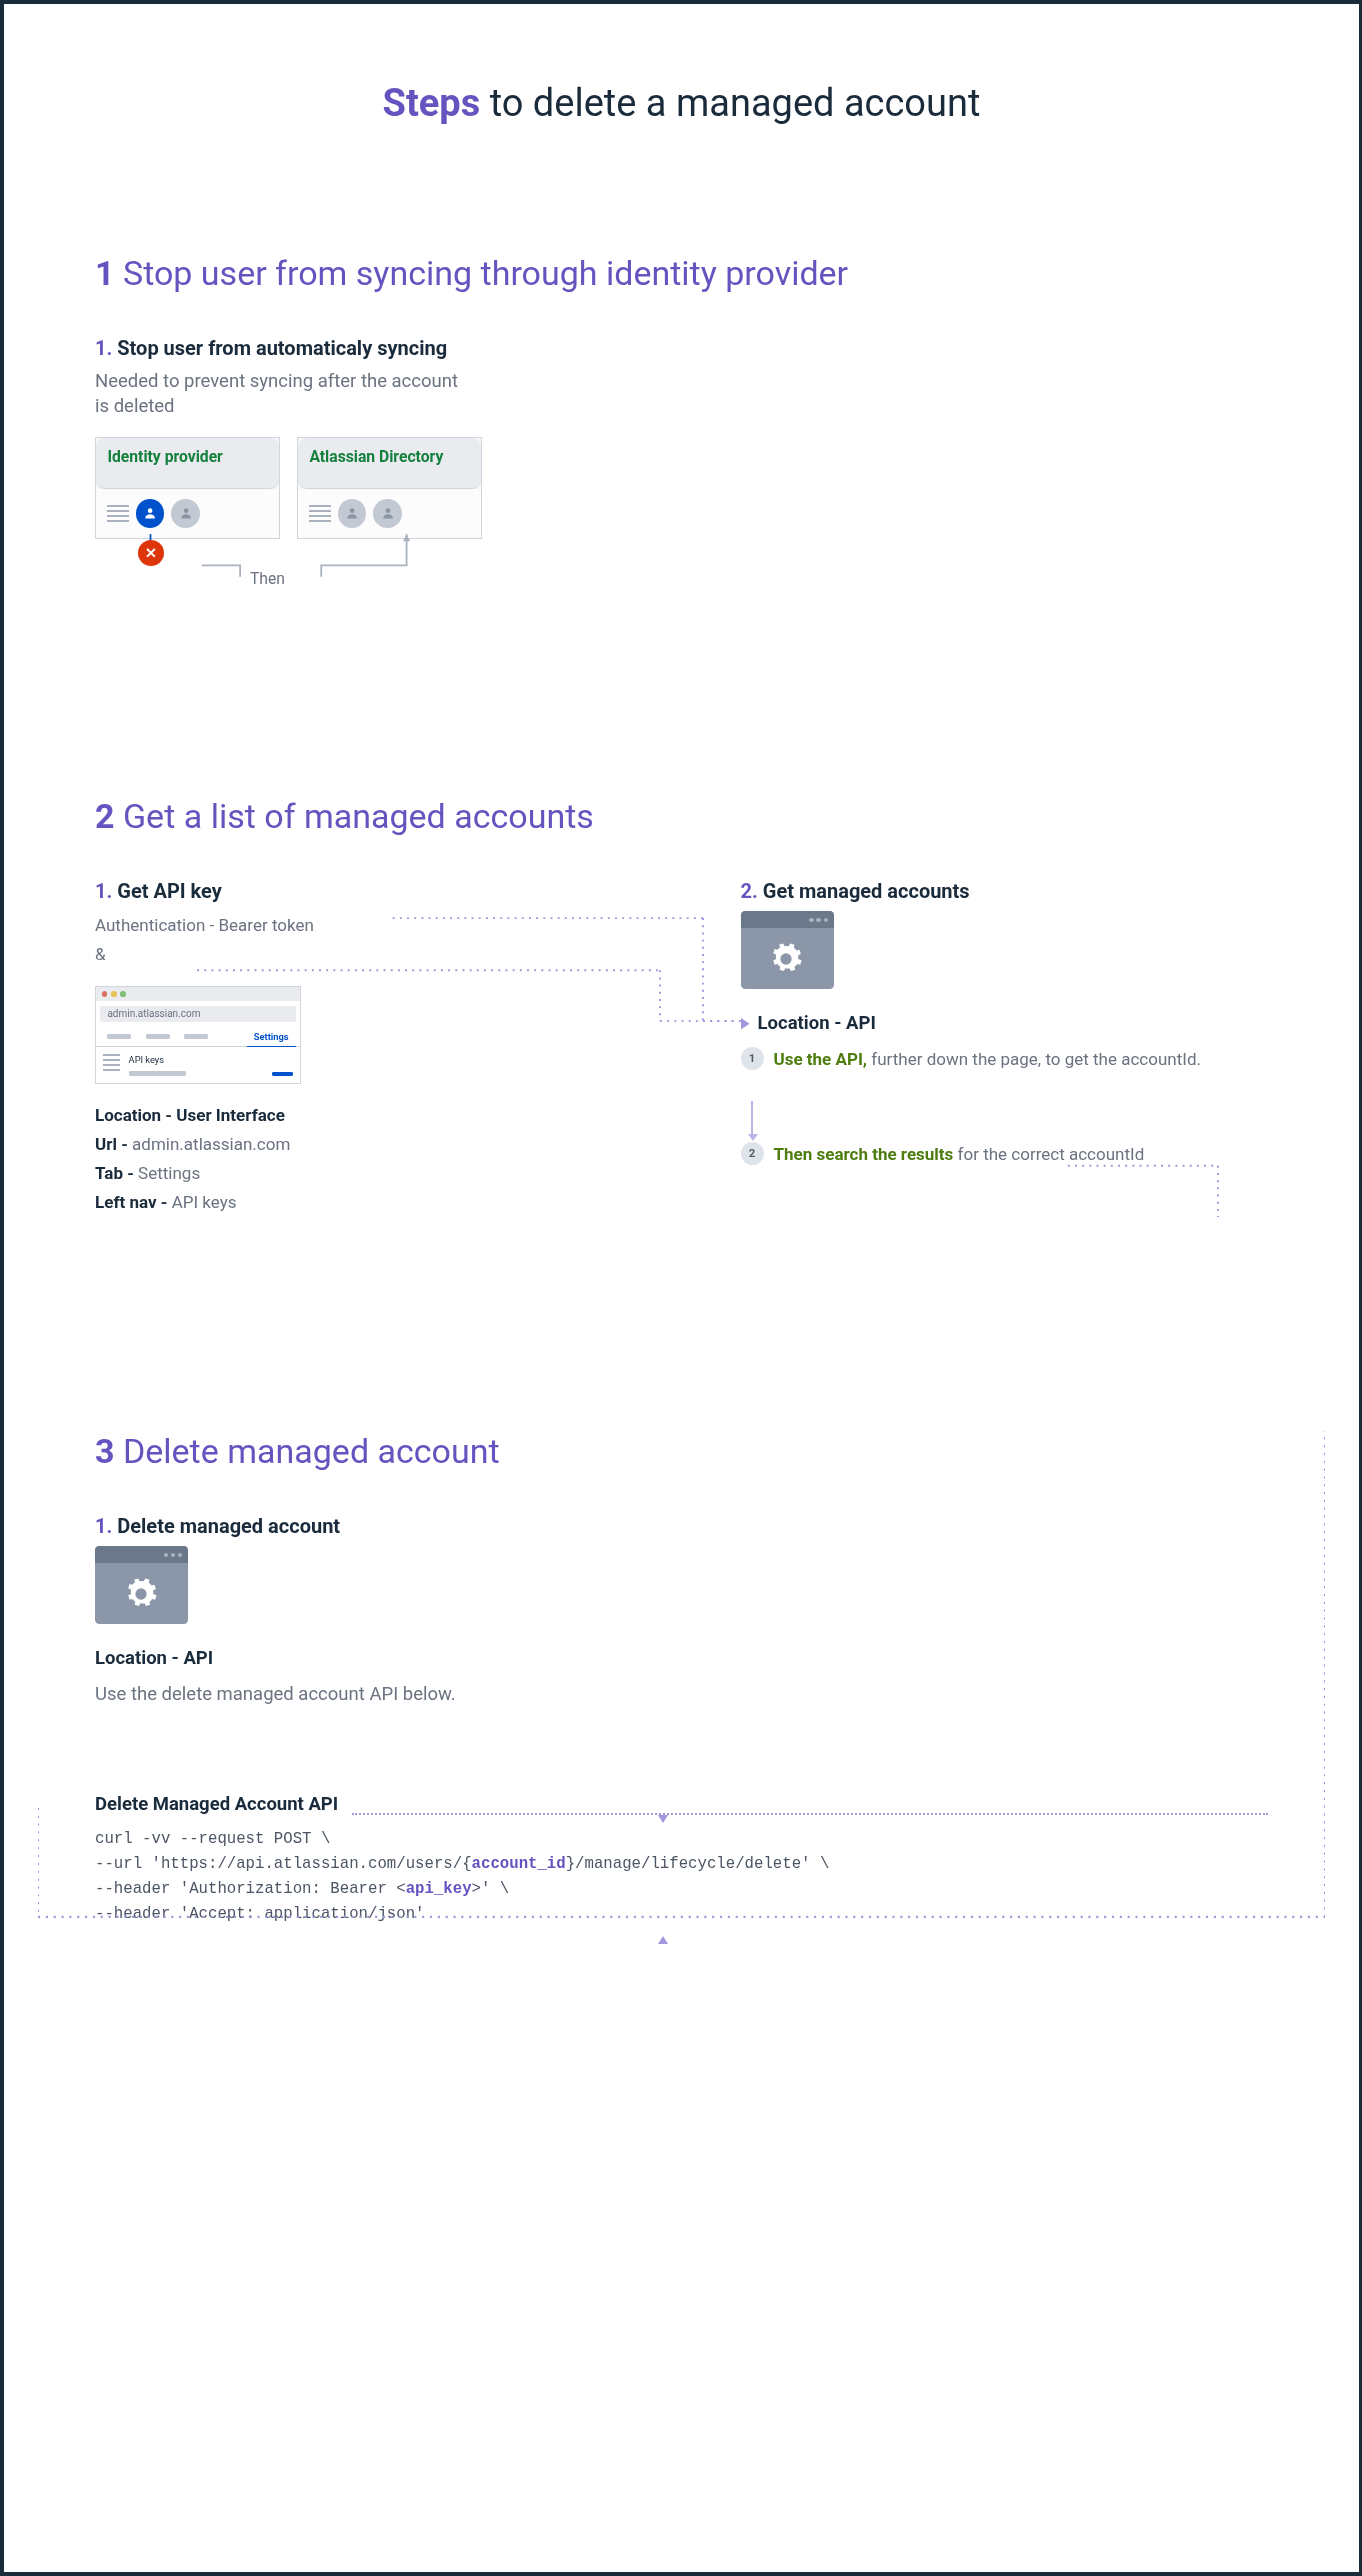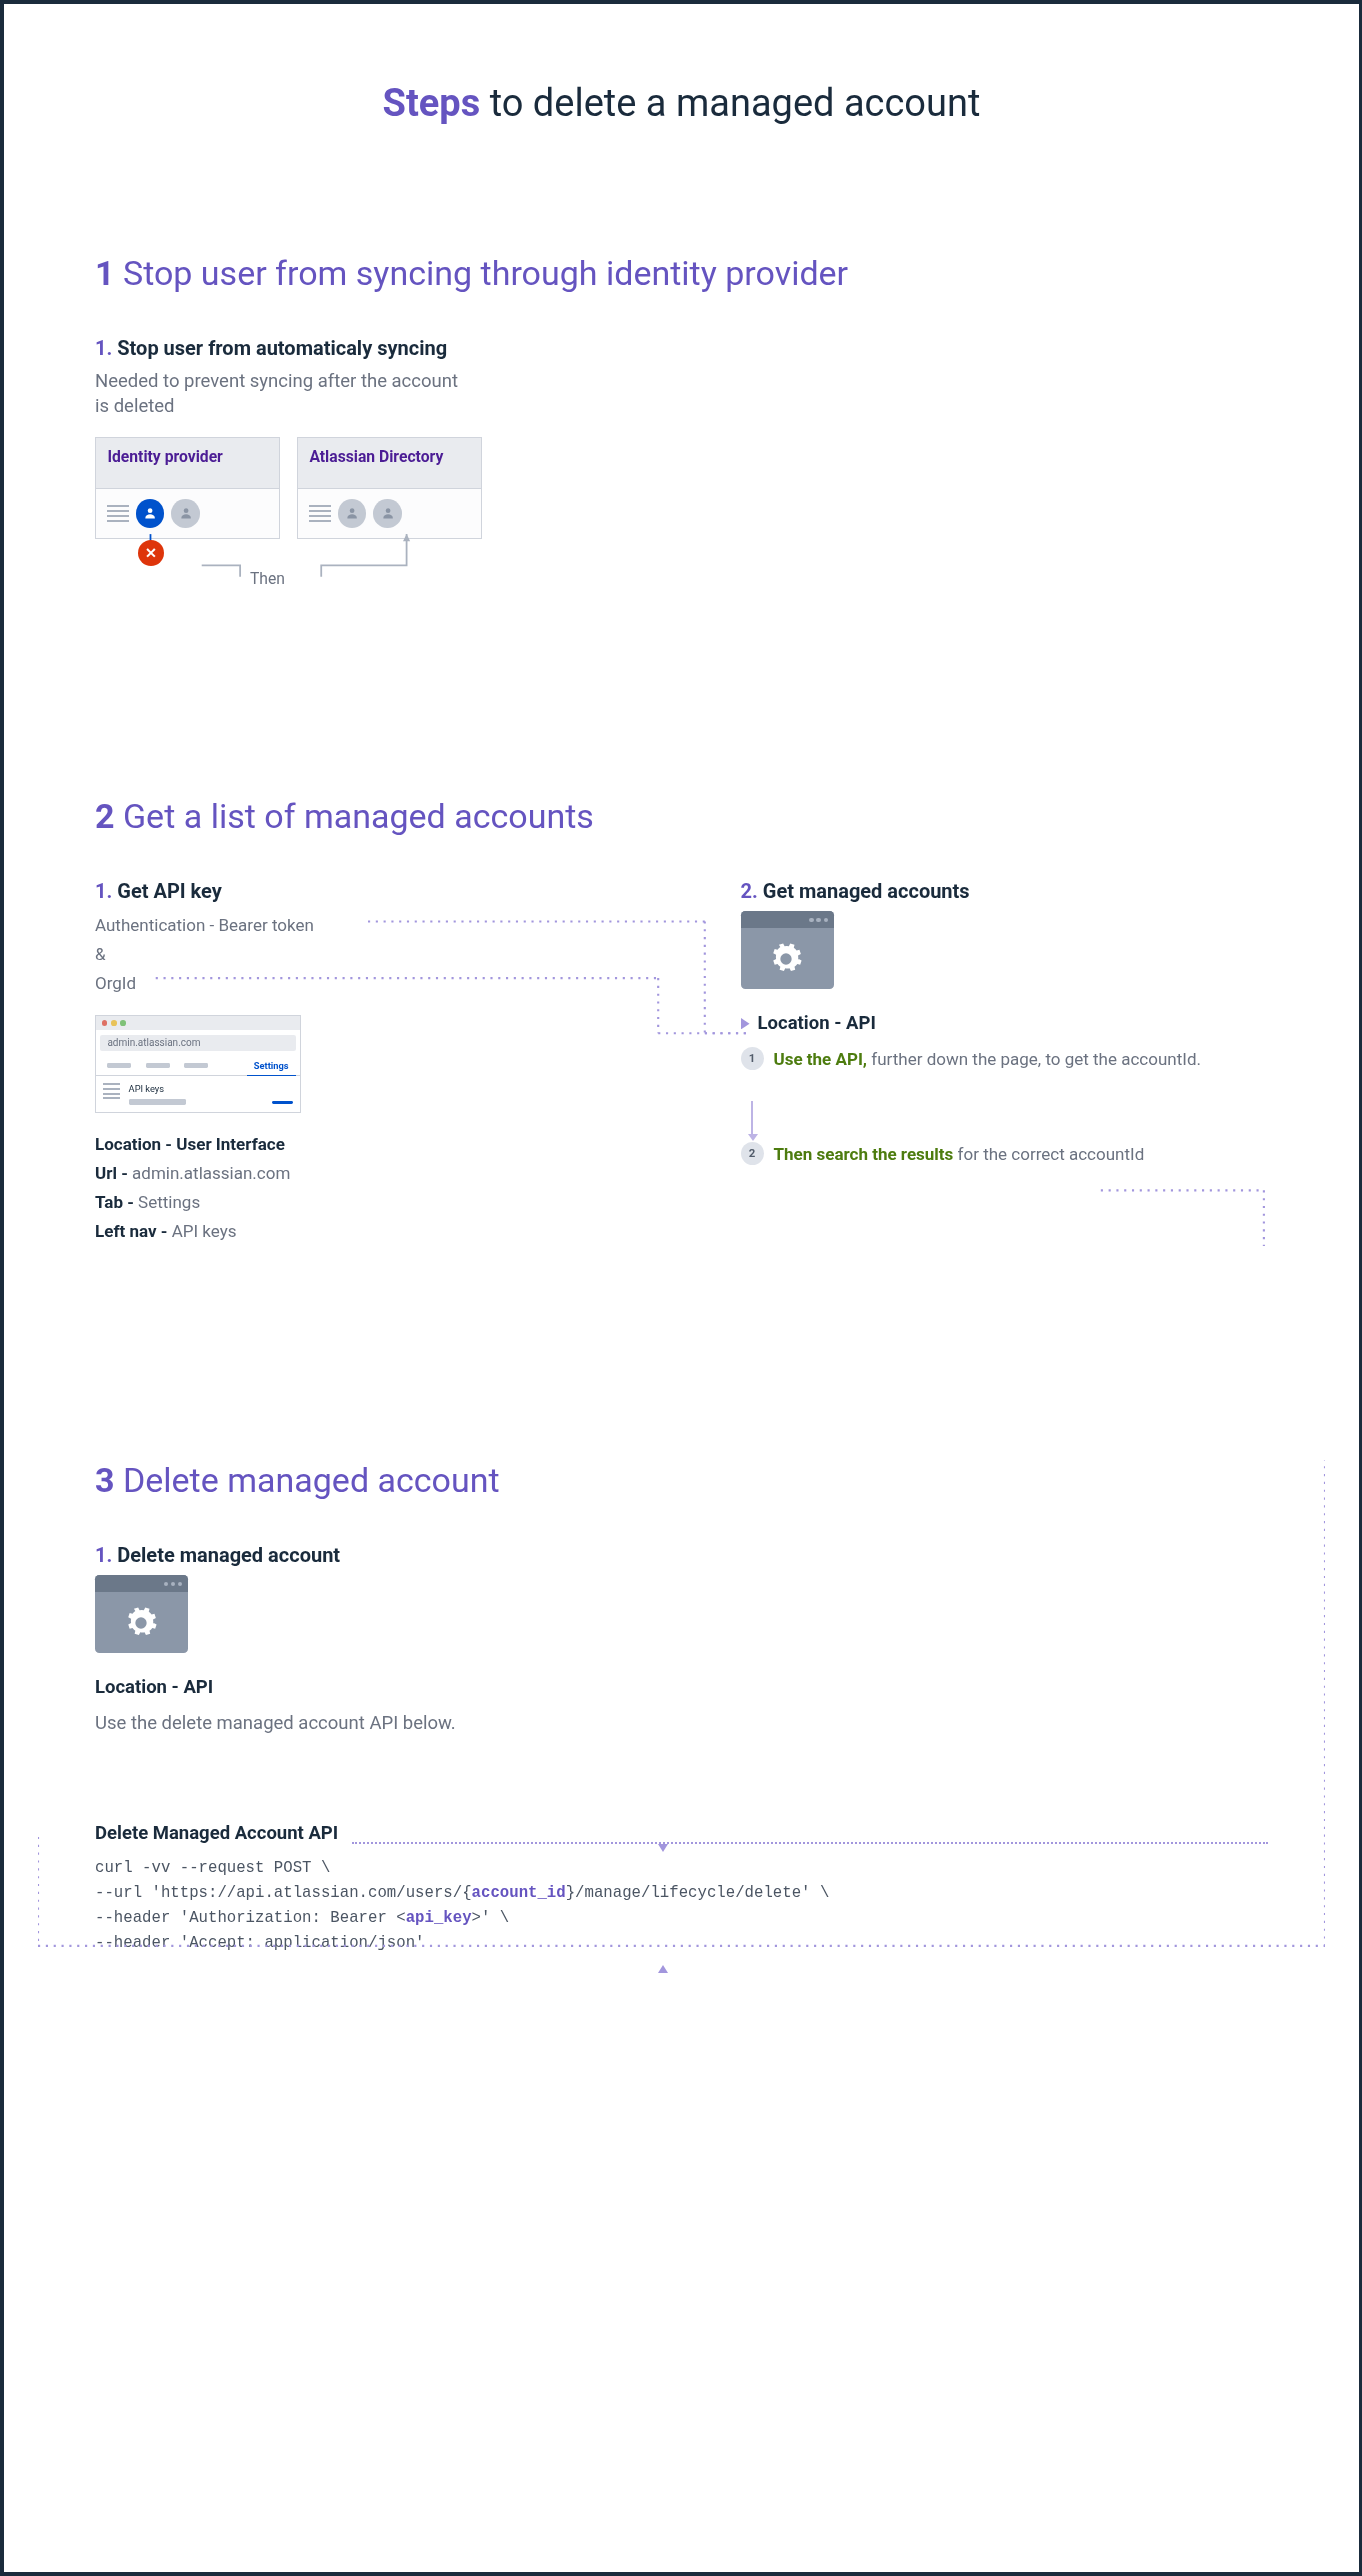--- a/index.html
+++ b/index.html
@@ -60,25 +60,26 @@
 }
 .sync-box {
   width: 185px;
   background: #f5f6f8;
   border: 1.4px solid #d0d4dc;
 }
 .sync-box-title {
   padding: 8.5px 11.4px;
   font-size: 15.7px;
   font-weight: 700;
-  color: #4c1d95;
+  color: #15803d;
   line-height: 1.25;
   min-height: 51px;
   border-bottom: 1.4px solid #d0d4dc;
   background: #e9ebef;
+  border-radius: 9px;
 }
 .sync-box-body {
   padding: 10px 11.4px;
   display: flex;
   align-items: center;
   gap: 7.1px;
   background: #fcfcfd;
 }
 .sync-lines {
   display: flex;
@@ -364,21 +365,20 @@
 
   <div class="section2-grid">
 
     <div style="position:relative;">
       <div class="substep-title">
         <span class="subnum">1.</span>
         <span>Get API key</span>
       </div>
       <div class="detail-line">Authentication - Bearer token</div>
       <div class="detail-line">&amp;</div>
-      <div class="detail-line">OrgId</div>
 
       <div class="browser-mock">
         <div class="browser-top">
           <div class="bdot" style="background:#de7064;"></div>
             <div class="bdot" style="background:#e8c35a;"></div>
             <div class="bdot" style="background:#7fc178;"></div>
         </div>
         <div class="browser-url">admin.atlassian.com</div>
         <div class="browser-tabs">
           <div class="btab gray">

